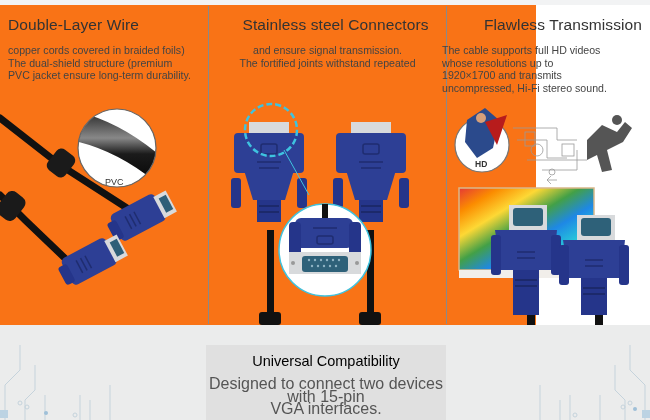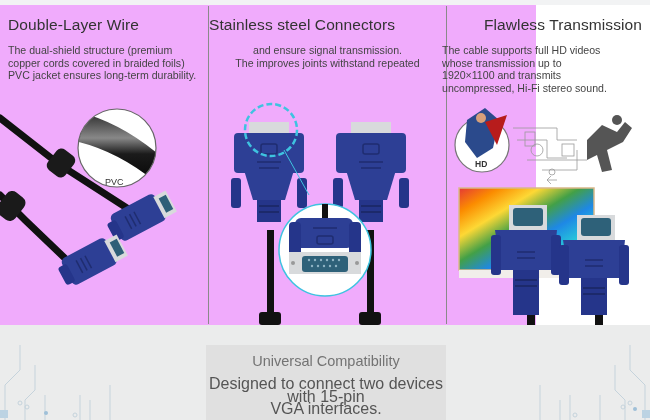--- a/index.html
+++ b/index.html
@@ -1,54 +1,54 @@
 <!DOCTYPE html>
 <html><head>
 <meta charset="utf-8">
 <style>
   *{box-sizing:border-box;margin:0;padding:0}
   body{width:650px;height:420px;overflow:hidden;background:#fff;font-family:"Liberation Sans",sans-serif;color:#333;position:relative}
-  .top{position:absolute;left:0;top:0;width:536px;height:325px;background:#f0abfc}
+  .top{position:absolute;left:0;top:0;width:536px;height:325px;background:#f97316}
   .topstrip{position:absolute;left:0;top:0;width:650px;height:5px;background:#f2f3f4}
   .divider{position:absolute;top:6px;width:1px;height:318px;background:#8a8a8a}
   .col{position:absolute;top:0;height:325px}
   .c1{left:0;width:208px}
   .c2{left:209px;width:237px}
   .c3{left:447px;width:203px}
   .title{font-size:15.5px;color:#333;letter-spacing:0.1px}
   .c1 .title{position:absolute;left:8px;top:16px}
-  .c2 .title{position:absolute;left:0;width:100%;text-align:left;top:16px}
+  .c2 .title{position:absolute;left:8px;width:100%;text-align:center;top:16px}
   .c3 .title{position:absolute;right:8px;top:16px;text-align:left}
   .desc{font-size:10.6px;line-height:12.5px;color:#444}
   .c1 .desc{position:absolute;left:8px;top:44px;width:200px}
   .c2 .desc{position:absolute;left:0;width:100%;text-align:center;top:44px}
   .c3 .desc{position:absolute;right:8px;top:44px;text-align:left;width:200px}
   .desc span{display:block}
   .img{position:absolute}
   .bottom{position:absolute;left:0;top:325px;width:650px;height:95px;background:#ebecec;overflow:hidden}
   .circuit{position:absolute;top:0;height:95px;width:200px}
   .box{position:absolute;left:206px;top:20px;width:240px;height:78px;background:#e0e0e0}
-  .box .btitle{position:absolute;left:0;width:100%;text-align:center;top:8px;font-size:14.5px;color:#737373}
+  .box .btitle{position:absolute;left:0;width:100%;text-align:center;top:8px;font-size:14.5px;color:#000000}
   .box .bdesc{position:absolute;left:0;width:100%;text-align:center;top:33px;font-size:16px;line-height:12.5px;color:#555}
   .box .bdesc span{display:block}
 </style>
 </head>
 <body>
 
 <div class="top">
   <div class="topstrip"></div>
   <div class="divider" style="left:208px"></div>
   <div class="divider" style="left:446px"></div>
 
   <div class="col c1">
     <div class="title">Double-Layer Wire</div>
     <div class="desc">
+      <span>copper cords covered in braided foils)</span>
       <span>The dual-shield structure (premium</span>
-      <span>copper cords covered in braided foils)</span>
-      <span>PVC jacket ensures long-term durability.</span>
+      <span>PVC jacket ensure long-term durability.</span>
     </div>
     <svg class="img" style="left:0;top:100px" width="208" height="220" viewBox="0 0 208 220">
 
       <path d="M0 18 L60 65 L130 110" stroke="#111" stroke-width="7" fill="none" stroke-linecap="round"></path>
       <rect x="50" y="50" width="22" height="26" rx="6" transform="rotate(38 61 63)" fill="#1a1a1a"></rect>
 
       <path d="M0 95 L25 120 L72 165" stroke="#111" stroke-width="7" fill="none" stroke-linecap="round"></path>
       <rect x="0" y="92" width="22" height="28" rx="7" transform="rotate(38 11 106)" fill="#1a1a1a"></rect>
 
       <g transform="translate(135 118) rotate(-28)">
@@ -88,21 +88,21 @@
       </g>
       <circle cx="117" cy="48" r="39" fill="none" stroke="#666" stroke-width="1.2"></circle>
       <text x="105" y="85" font-size="9" fill="#333" font-family="Liberation Sans, sans-serif">PVC</text>
     </svg>
   </div>
 
   <div class="col c2">
     <div class="title">Stainless steel Connectors</div>
     <div class="desc">
       <span>and ensure signal transmission.</span>
-      <span>The improves joints withstand repeated</span>
+      <span>The fortified joints withstand repeated</span>
     </div>
     <svg class="img" style="left:0;top:100px" width="237" height="225" viewBox="0 0 237 225">
 
       <rect x="58" y="130" width="7" height="95" fill="#111"></rect>
       <rect x="40" y="22" width="40" height="14" fill="#d8dadc"></rect>
       <rect x="25" y="33" width="70" height="40" rx="4" fill="#2d3f95"></rect>
       <path d="M35 70 L85 70 L76 100 L44 100 Z" fill="#2d3f95"></path>
       <rect x="22" y="78" width="10" height="30" rx="3" fill="#25358a"></rect>
       <rect x="88" y="78" width="10" height="30" rx="3" fill="#25358a"></rect>
       <rect x="48" y="100" width="24" height="22" fill="#25358a"></rect>
@@ -154,22 +154,22 @@
       </g>
       <circle cx="84" cy="163" r="2" fill="#999"></circle>
         <circle cx="148" cy="163" r="2" fill="#999"></circle>
     </svg>
   </div>
 
   <div class="col c3">
     <div class="title">Flawless Transmission</div>
     <div class="desc">
       <span>The cable supports full HD videos</span>
-      <span>whose transmission up to</span>
-      <span>1920×1100 and transmits</span>
+      <span>whose resolutions up to</span>
+      <span>1920×1700 and transmits</span>
       <span>uncompressed, Hi-Fi stereo sound.</span>
     </div>
     <svg class="img" style="left:0;top:100px" width="203" height="225" viewBox="0 0 203 225">
       <defs>
         <linearGradient id="rainbow" x1="0" y1="0" x2="1" y2="1">
           <stop offset="0" stop-color="#e53935"></stop>
             <stop offset="0.15" stop-color="#fb8c00"></stop>
           <stop offset="0.3" stop-color="#fdd835"></stop>
             <stop offset="0.45" stop-color="#43a047"></stop>
           <stop offset="0.6" stop-color="#1e88e5"></stop>

